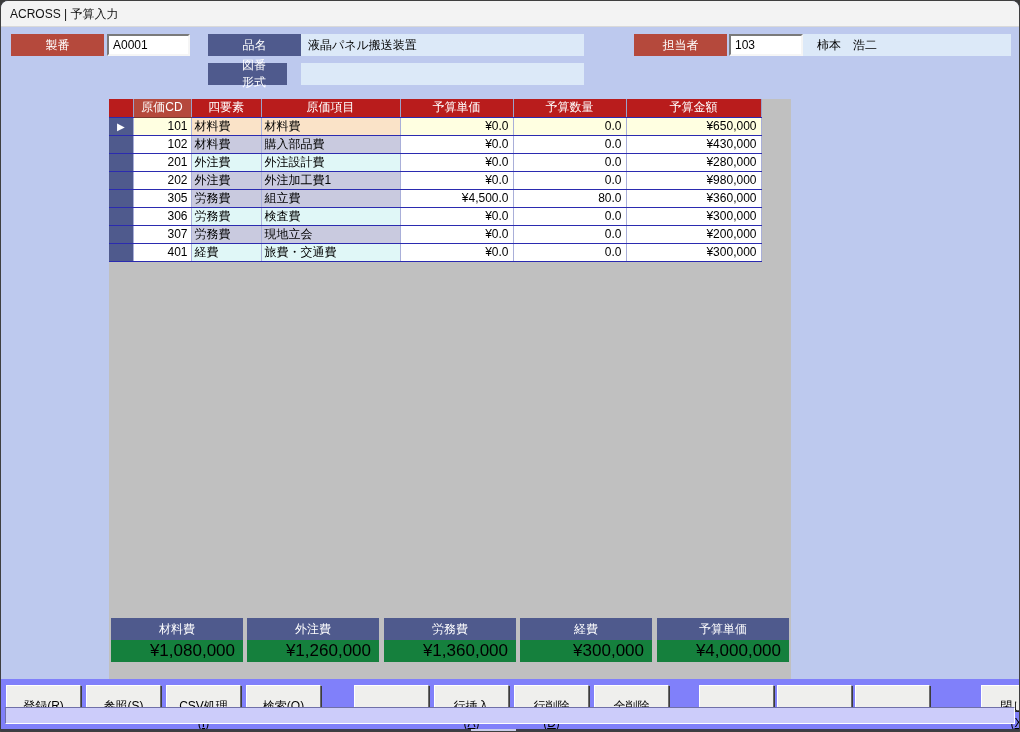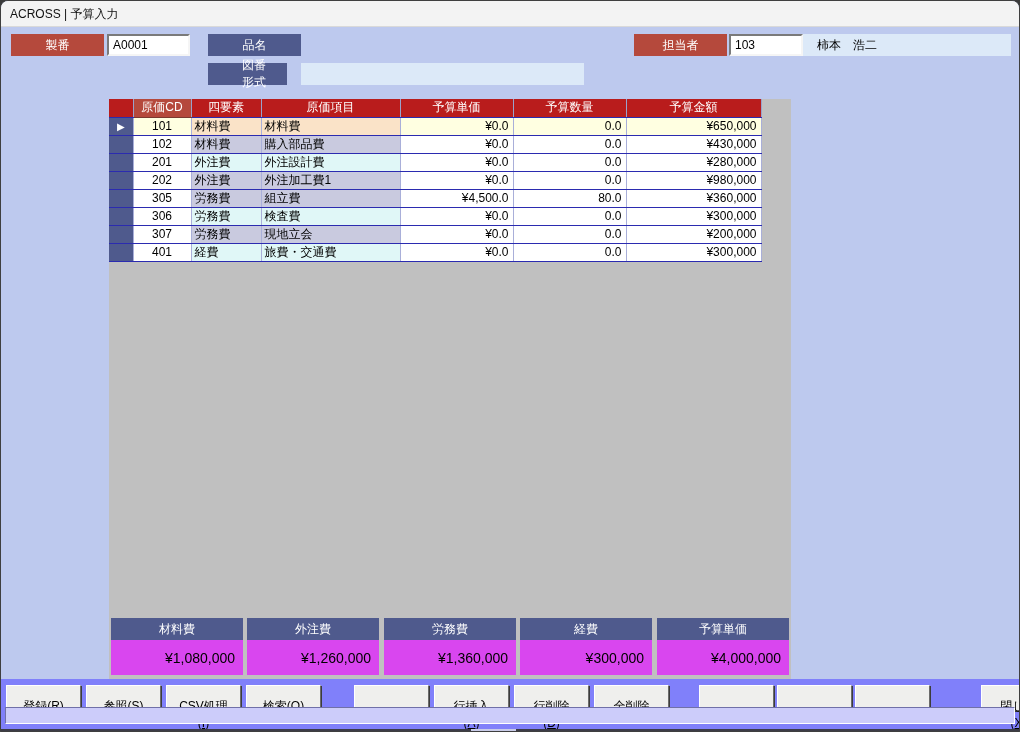--- a/index.html
+++ b/index.html
@@ -60,35 +60,35 @@
   .grid th{
     background:#b91c1c; color:#fff; text-align:center;
     border-right:1px solid #9aa2cc;
   }
   .grid th.hd-red{ background:#b5493c; border-bottom:1px solid #7a3a30; }
   .grid td{ background:#fff; color:#000; }
   .grid td.sel{
     background:#4f5a8d; color:#fff; text-align:center; font-size:10px;
     border-right:1px solid #a9afd9; padding:0;
   }
-  .grid td.c-cd{ text-align:center; }
+  .grid td.c-cd{ text-align:right; }
   .grid td.c-num{ text-align:right; padding-right:4px; }
   .grid tr.rowA td.c-txt{ background:#e0f7f7; }   
   .grid tr.rowB td.c-txt{ background:#c9cadf; }   
   .grid tr.rowSel td.c-cd, .grid tr.rowSel td.c-num{ background:#ffffe1; }
   .grid tr.rowSel td.c-txt{ background:#fae3c8; }
 
   
   .sum-box{ position:absolute; width:132px; top:617px; }
   .sum-box .sh{
     height:22px; background:#4f5a8d; color:#fff; font-size:12px;
     display:flex; align-items:center; justify-content:center;
   }
   .sum-box .sv{
-    height:35px; background:#d946ef; color:#000; font-size:14px;
+    height:22px; background:#15803d; color:#000; font-size:17px;
     display:flex; align-items:center; justify-content:flex-end; padding-right:8px;
   }
   .s0{left:110px;} .s1{left:246px;} .s2{left:383px;} .s3{left:519px;} .s4{left:656px;}
 
   
   .btnbar{
     position:absolute; left:0; top:678px; width:100%; height:50px;
     background:#8080fa;
   }
   .wbtn{
@@ -122,20 +122,21 @@
 
 <div class="window">
 
   <div class="titlebar">
     <span>ACROSS | 予算入力</span>
   </div>
 
   <div class="lbl red pos-seiban-l">製番</div>
   <input class="inp pos-seiban-i" type="text" value="A0001" style="">
   <div class="lbl slate pos-hinmei-l">品名</div>
+  <div class="val pos-hinmei-v">液晶パネル搬送装置</div>
   <div class="lbl red pos-tanto-l">担当者</div>
   <input class="inp pos-tanto-i" type="text" value="103" style="">
   <div class="val pos-tanto-v">柿本　浩二</div>
   <div class="lbl slate pos-zuban-l">図番　形式</div>
   <div class="val pos-zuban-v"></div>
 
   <div class="grid-area">
     <table class="grid">
       <colgroup>
         <col style="width:24px">

